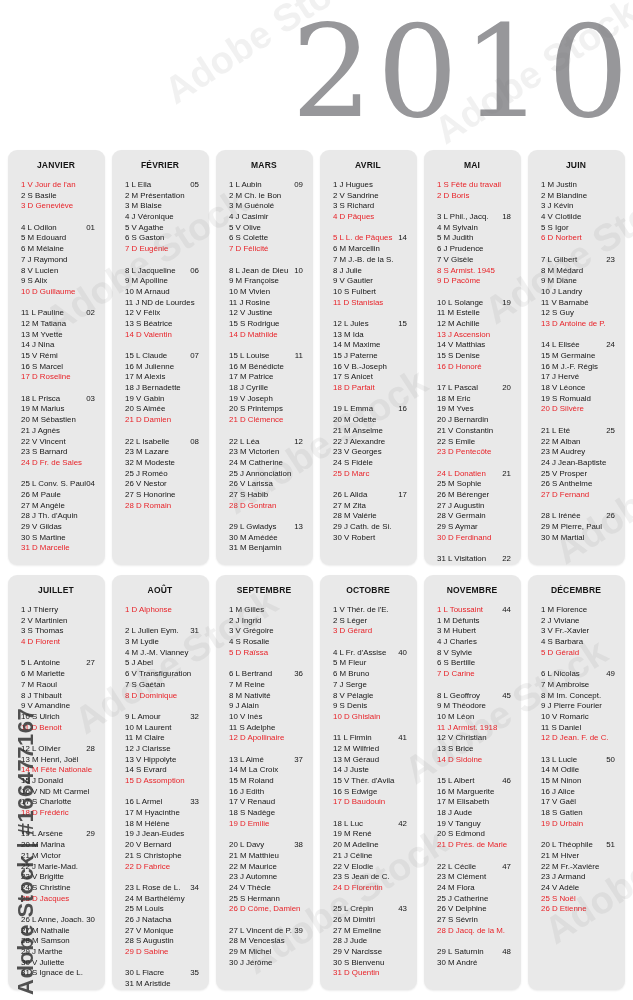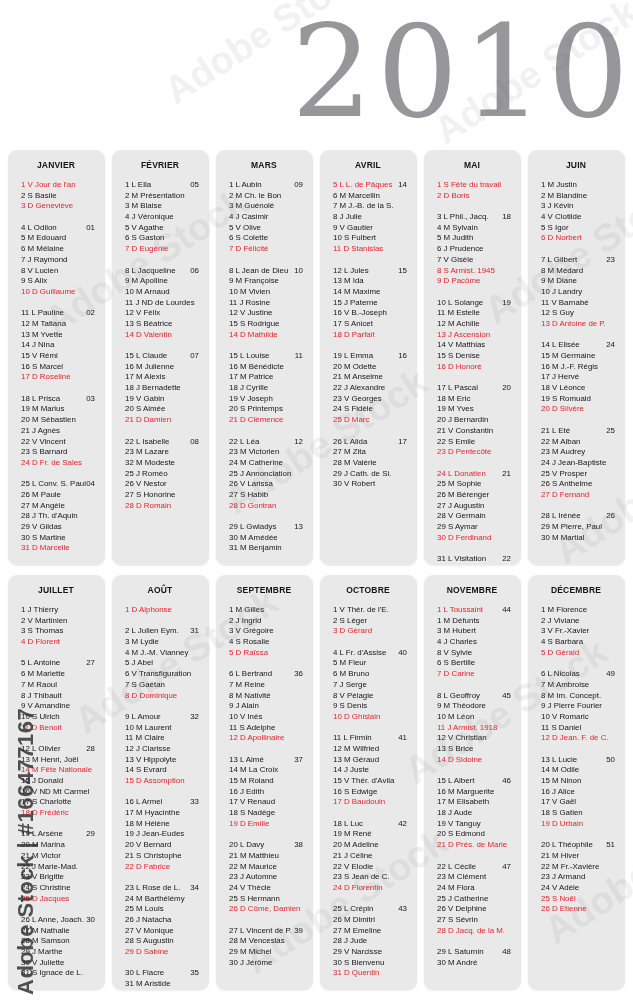--- a/index.html
+++ b/index.html
@@ -174,20 +174,26 @@
         <div class="day red"><span class="day-text">28 D Gontran</span></div>
       </div>
       <div class="week-group">
         <div class="day"><span class="day-text">29 L Gwladys</span><span class="wk">13</span></div>
         <div class="day"><span class="day-text">30 M Amédée</span></div>
         <div class="day"><span class="day-text">31 M Benjamin</span></div>
       </div>
     </div>
     <div class="month">
       <div class="month-title">AVRIL</div>
+      <div class="week-group">
+        <div class="day"><span class="day-text">1 J Hugues</span></div>
+        <div class="day"><span class="day-text">2 V Sandrine</span></div>
+        <div class="day"><span class="day-text">3 S Richard</span></div>
+        <div class="day red"><span class="day-text">4 D Pâques</span></div>
+      </div>
       <div class="week-group">
         <div class="day red"><span class="day-text">5 L L. de Pâques</span><span class="wk">14</span></div>
         <div class="day"><span class="day-text">6 M Marcellin</span></div>
         <div class="day"><span class="day-text">7 M J.-B. de la S.</span></div>
         <div class="day"><span class="day-text">8 J Julie</span></div>
         <div class="day"><span class="day-text">9 V Gautier</span></div>
         <div class="day"><span class="day-text">10 S Fulbert</span></div>
         <div class="day red"><span class="day-text">11 D Stanislas</span></div>
       </div>
       <div class="week-group">

